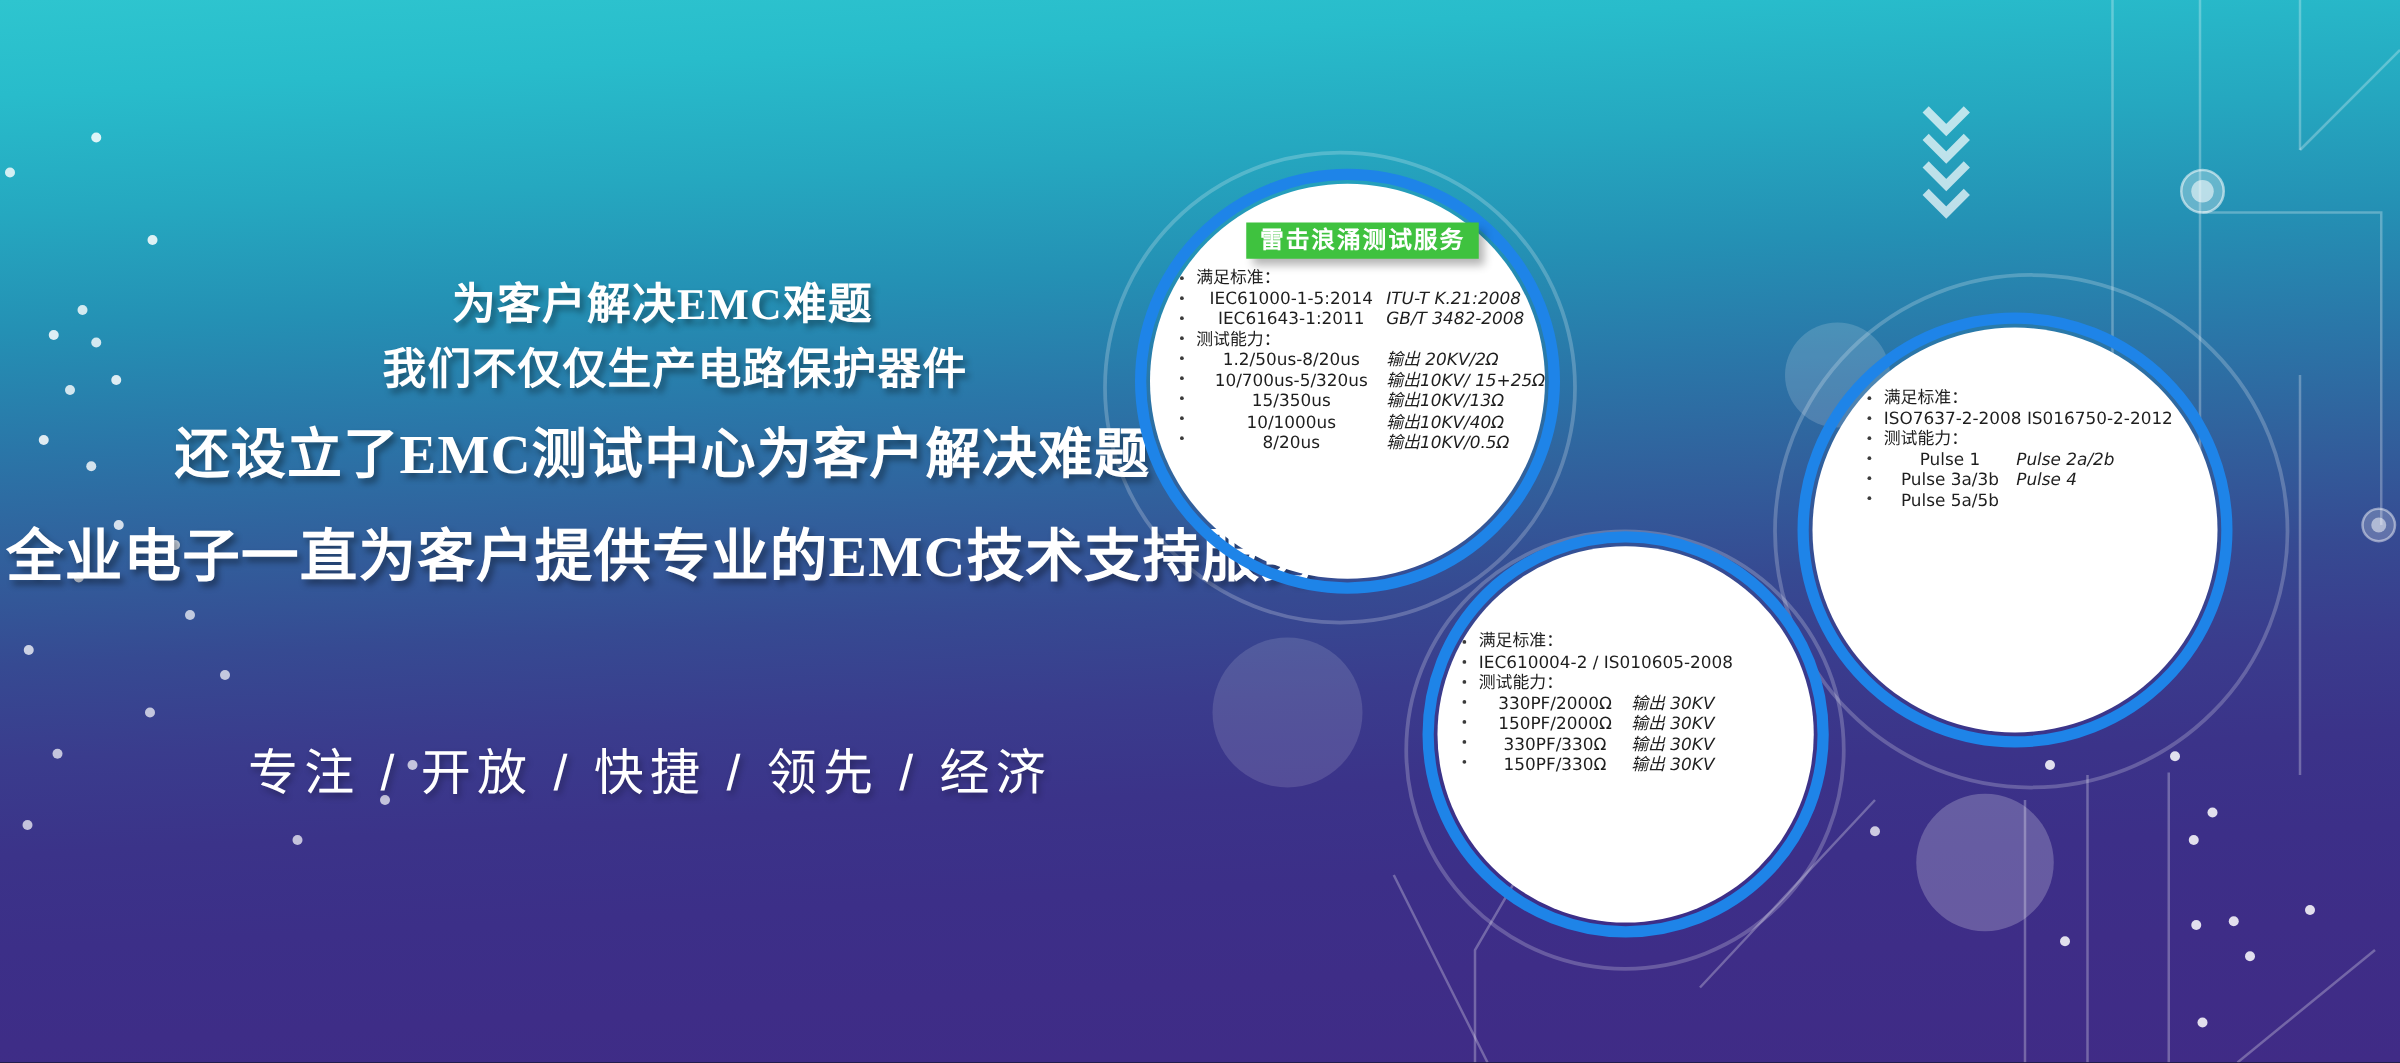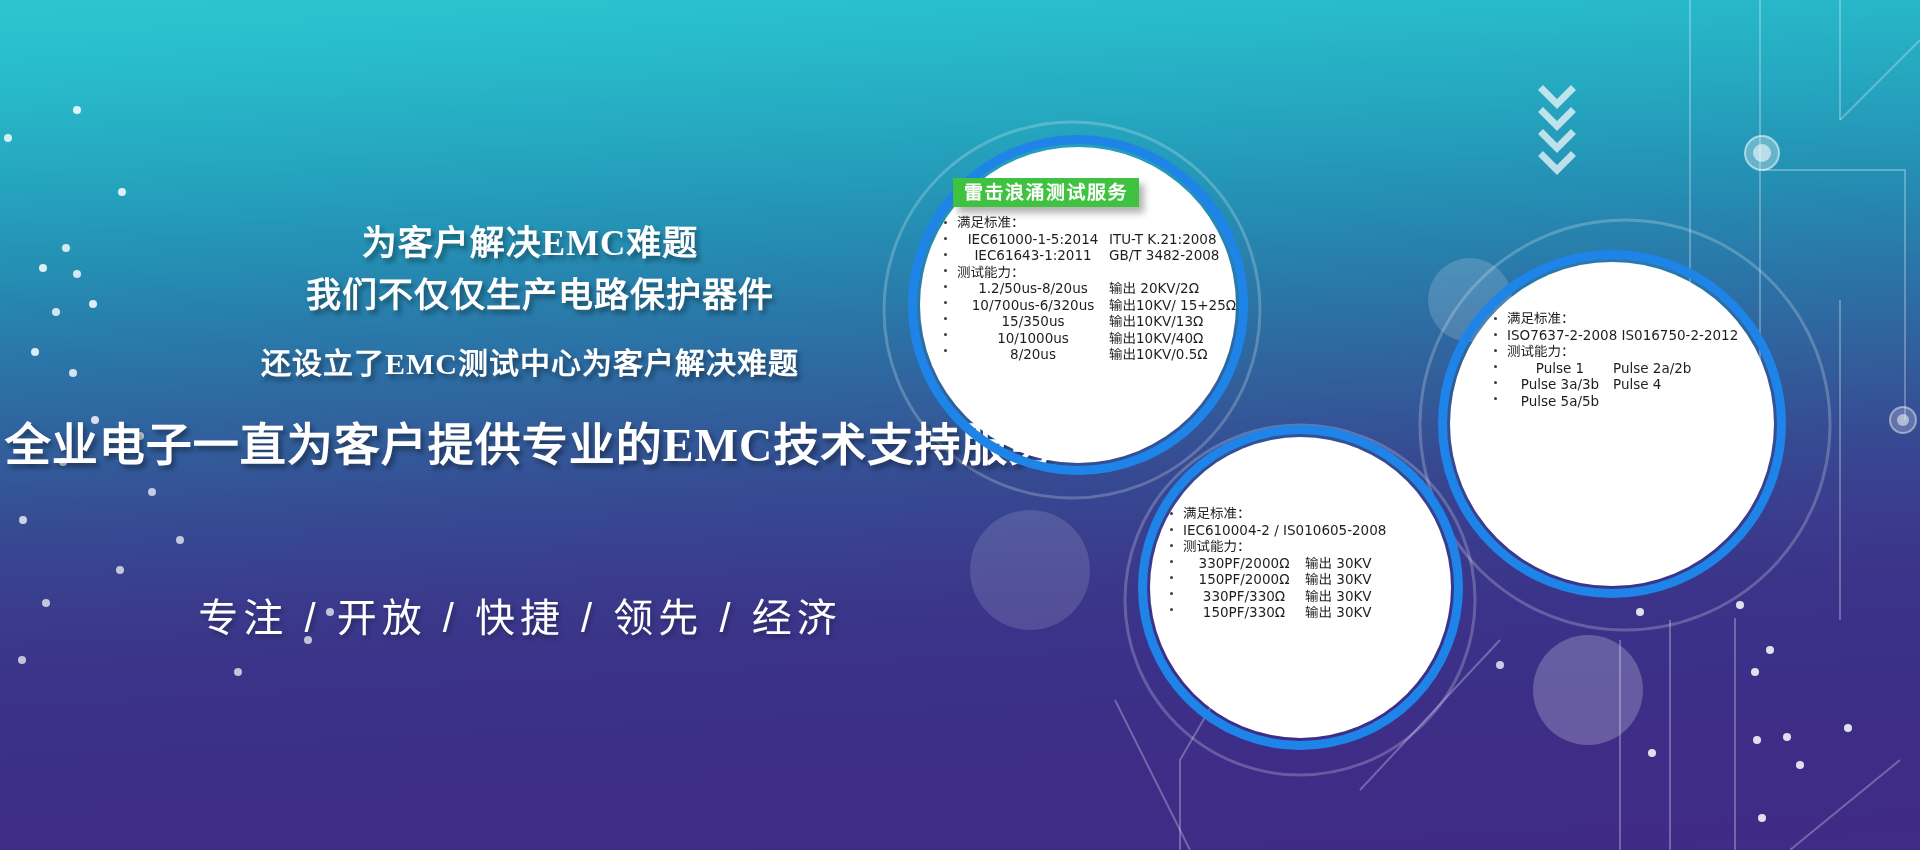--- a/index.html
+++ b/index.html
@@ -47,21 +47,21 @@
     text-align: center;
     color: #ffffff;
     font-family: "Liberation Serif", "DejaVu Serif", serif;
     font-weight: bold;
     text-shadow: 3px 4px 5px rgba(0,0,0,0.38);
     letter-spacing: 1px;
   }
   .hl-line { white-space: nowrap; }
   .hl1 { font-size: 35px; line-height: 52px; }
   .hl2 { font-size: 35px; line-height: 52px; padding-left: 20px; }
-  .hl3 { font-size: 30px; line-height: 84px; }
+  .hl3 { font-size: 44px; line-height: 84px; }
   .hl4 { font-size: 46px; line-height: 80px; }
 
   #tagline {
     position: absolute;
     left: 0;
     top: 586px;
     width: 1040px;
     text-align: center;
     color: #ffffff;
     font-family: Liberation Sans, sans-serif;
@@ -105,20 +105,21 @@
     display: inline-block;
     padding: 3px 11px 4px 11px;
     font-size: 19px;
     font-weight: bold;
     color: #ffffff;
     letter-spacing: 1.5px;
     line-height: 1.18;
     white-space: nowrap;
     box-shadow: 5px 6px 7px rgba(0,0,0,0.30);
     font-family: "DejaVu Sans", "Liberation Sans", sans-serif;
+    margin-left: 44px;
   }
   .info-wrap {
     display: flex;
     gap: 8px;
   }
   .dotcol {
     width: 5px;
     flex: 0 0 5px;
     padding-top: 7px;
   }
@@ -133,21 +134,21 @@
   .info-lines {
     font-size: 13.5px;
     color: #1e1e1e;
     line-height: 16.5px;
     white-space: nowrap;
     font-family: "DejaVu Sans", "Liberation Sans", sans-serif;
     text-align: center;
   }
   .info-lines .row { display: flex; }
   .info-lines .c1 { display: inline-block; }
-  .info-lines .c2 { display: inline-block; }
+  .info-lines .c2 { display: inline-block; font-style: italic; }
   .hdr { font-weight: 400; }
 </style>
 </head>
 <body>
 
 <div id="stage">
 
   <svg id="bg-decor" viewBox="0 0 1920 850">
     <defs>
       <linearGradient id="glowFade" x1="0" y1="0" x2="0" y2="1">
@@ -272,21 +273,21 @@
         <div class="row">
             <span class="c1" style="width:152px">IEC61643-1:2011</span>
             <span class="c2">GB/T 3482-2008</span>
           </div>
         <div class="row hdr">测试能力：</div>
         <div class="row">
             <span class="c1" style="width:152px">1.2/50us-8/20us</span>
             <span class="c2">输出 20KV/2Ω</span>
           </div>
         <div class="row">
-            <span class="c1" style="width:152px">10/700us-6/320us</span>
+            <span class="c1" style="width:152px">10/700us-5/320us</span>
             <span class="c2">输出10KV/ 15+25Ω</span>
           </div>
         <div class="row">
             <span class="c1" style="width:152px">15/350us</span>
             <span class="c2">输出10KV/13Ω</span>
           </div>
         <div class="row">
             <span class="c1" style="width:152px">10/1000us</span>
             <span class="c2">输出10KV/40Ω</span>
           </div>

